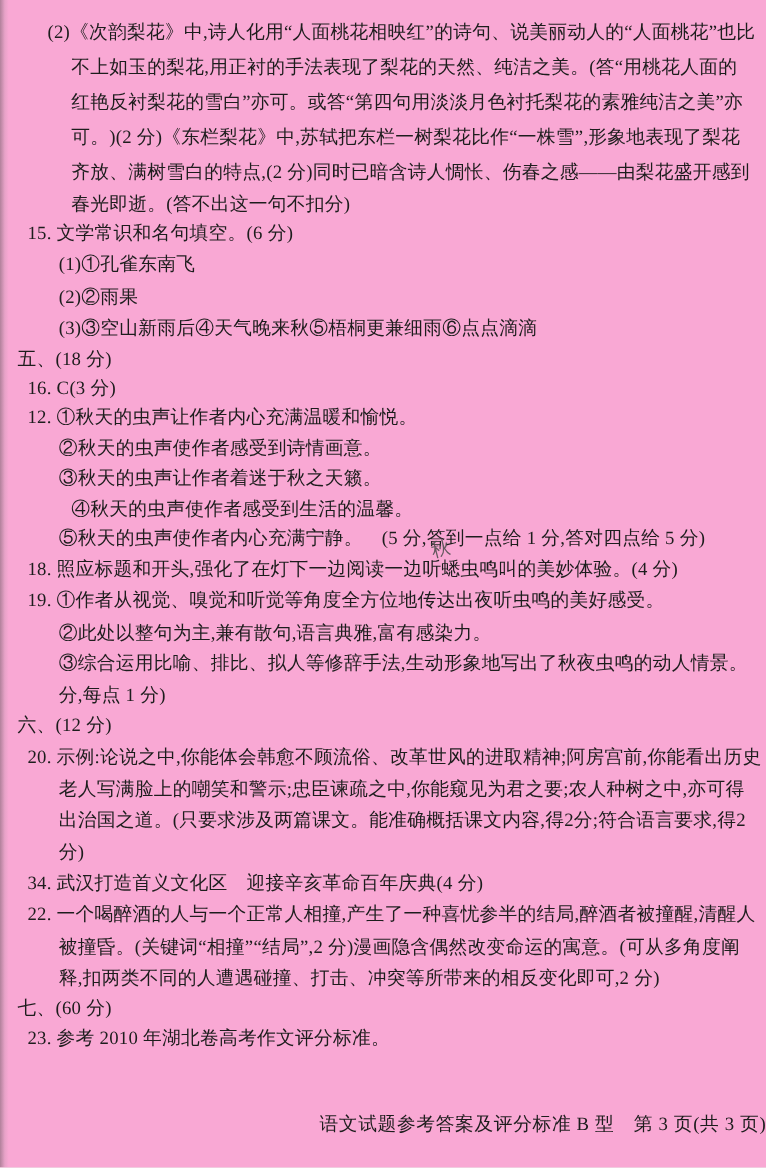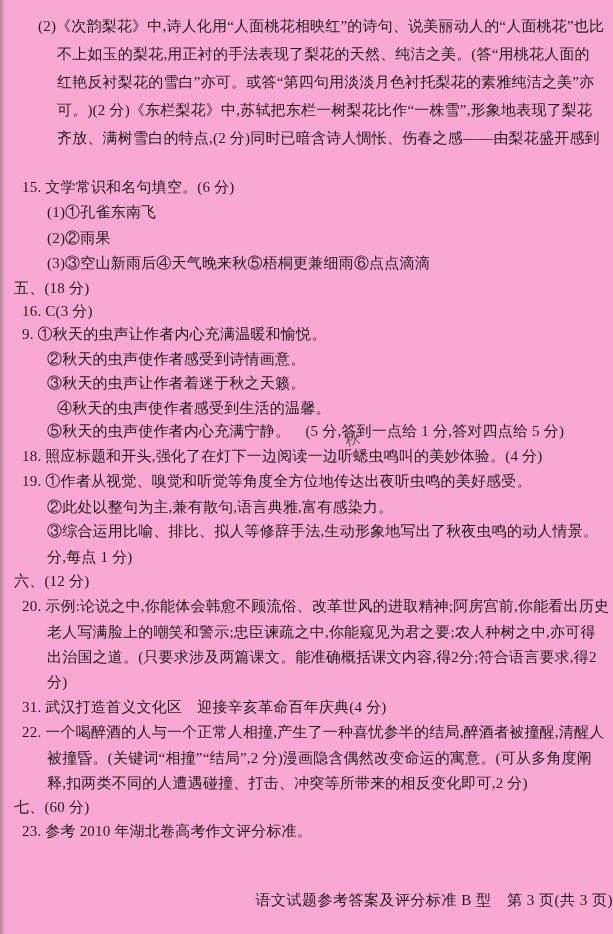--- a/index.html
+++ b/index.html
@@ -48,52 +48,53 @@
 
 <div class="page">
 
   <div class="scan-edge"></div>
 
   <div class="ln" style="top:14px;left:38px">(2)《次韵梨花》中,诗人化用“人面桃花相映红”的诗句、说美丽动人的“人面桃花”也比</div>
   <div class="ln" style="top:42px;left:57px">不上如玉的梨花,用正衬的手法表现了梨花的天然、纯洁之美。(答“用桃花人面的</div>
   <div class="ln" style="top:70px;left:57px">红艳反衬梨花的雪白”亦可。或答“第四句用淡淡月色衬托梨花的素雅纯洁之美”亦</div>
   <div class="ln" style="top:98px;left:57px">可。)(2 分)《东栏梨花》中,苏轼把东栏一树梨花比作“一株雪”,形象地表现了梨花</div>
   <div class="ln" style="top:126px;left:57px">齐放、满树雪白的特点,(2 分)同时已暗含诗人惆怅、伤春之感——由梨花盛开感到</div>
+  <div class="ln" style="top:152px;left:57px">春光即逝。(答不出这一句不扣分)</div>
 
   <div class="ln" style="top:175px;left:22px">15. 文学常识和名句填空。(6 分)</div>
   <div class="ln" style="top:200px;left:47px">(1)①孔雀东南飞</div>
   <div class="ln" style="top:226px;left:47px">(2)②雨果</div>
   <div class="ln" style="top:251px;left:47px">(3)③空山新雨后④天气晚来秋⑤梧桐更兼细雨⑥点点滴滴</div>
 
   <div class="ln" style="top:276px;left:14px">五、(18 分)</div>
 
   <div class="ln" style="top:299px;left:22px">16. C(3 分)</div>
 
-  <div class="ln" style="top:322px;left:22px">9. ①秋天的虫声让作者内心充满温暖和愉悦。</div>
+  <div class="ln" style="top:322px;left:22px">12. ①秋天的虫声让作者内心充满温暖和愉悦。</div>
   <div class="ln" style="top:347px;left:47px">②秋天的虫声使作者感受到诗情画意。</div>
   <div class="ln" style="top:371px;left:47px">③秋天的虫声让作者着迷于秋之天籁。</div>
   <div class="ln" style="top:396px;left:57px">④秋天的虫声使作者感受到生活的温馨。</div>
   <div class="ln" style="top:419px;left:47px">⑤秋天的虫声使作者内心充满宁静。　(5 分,答到一点给 1 分,答对四点给 5 分)</div>
 
   <div class="ln" style="top:444px;left:22px">18. 照应标题和开头,强化了在灯下一边阅读一边听蟋虫鸣叫的美妙体验。(4 分)</div>
   <div class="hw-note">秋</div>
 
   <div class="ln" style="top:469px;left:22px">19. ①作者从视觉、嗅觉和听觉等角度全方位地传达出夜听虫鸣的美好感受。</div>
   <div class="ln" style="top:495px;left:47px">②此处以整句为主,兼有散句,语言典雅,富有感染力。</div>
   <div class="ln" style="top:519px;left:47px">③综合运用比喻、排比、拟人等修辞手法,生动形象地写出了秋夜虫鸣的动人情景。　(6</div>
   <div class="ln" style="top:545px;left:47px">分,每点 1 分)</div>
 
   <div class="ln" style="top:569px;left:14px">六、(12 分)</div>
 
   <div class="ln" style="top:594px;left:22px">20. 示例:论说之中,你能体会韩愈不顾流俗、改革世风的进取精神;阿房宫前,你能看出历史</div>
   <div class="ln" style="top:620px;left:47px">老人写满脸上的嘲笑和警示;忠臣谏疏之中,你能窥见为君之要;农人种树之中,亦可得</div>
   <div class="ln" style="top:645px;left:47px">出治国之道。(只要求涉及两篇课文。能准确概括课文内容,得2分;符合语言要求,得2</div>
   <div class="ln" style="top:670px;left:47px">分)</div>
 
-  <div class="ln" style="top:695px;left:22px">31. 武汉打造首义文化区　迎接辛亥革命百年庆典(4 分)</div>
+  <div class="ln" style="top:695px;left:22px">34. 武汉打造首义文化区　迎接辛亥革命百年庆典(4 分)</div>
 
   <div class="ln" style="top:720px;left:22px">22. 一个喝醉酒的人与一个正常人相撞,产生了一种喜忧参半的结局,醉酒者被撞醒,清醒人</div>
   <div class="ln" style="top:746px;left:47px">被撞昏。(关键词“相撞”“结局”,2 分)漫画隐含偶然改变命运的寓意。(可从多角度阐</div>
   <div class="ln" style="top:771px;left:47px">释,扣两类不同的人遭遇碰撞、打击、冲突等所带来的相反变化即可,2 分)</div>
 
   <div class="ln" style="top:795px;left:14px">七、(60 分)</div>
 
   <div class="ln" style="top:819px;left:22px">23. 参考 2010 年湖北卷高考作文评分标准。</div>
 
   <div class="footer-line">语文试题参考答案及评分标准 B 型　第 3 页(共 3 页)</div>

